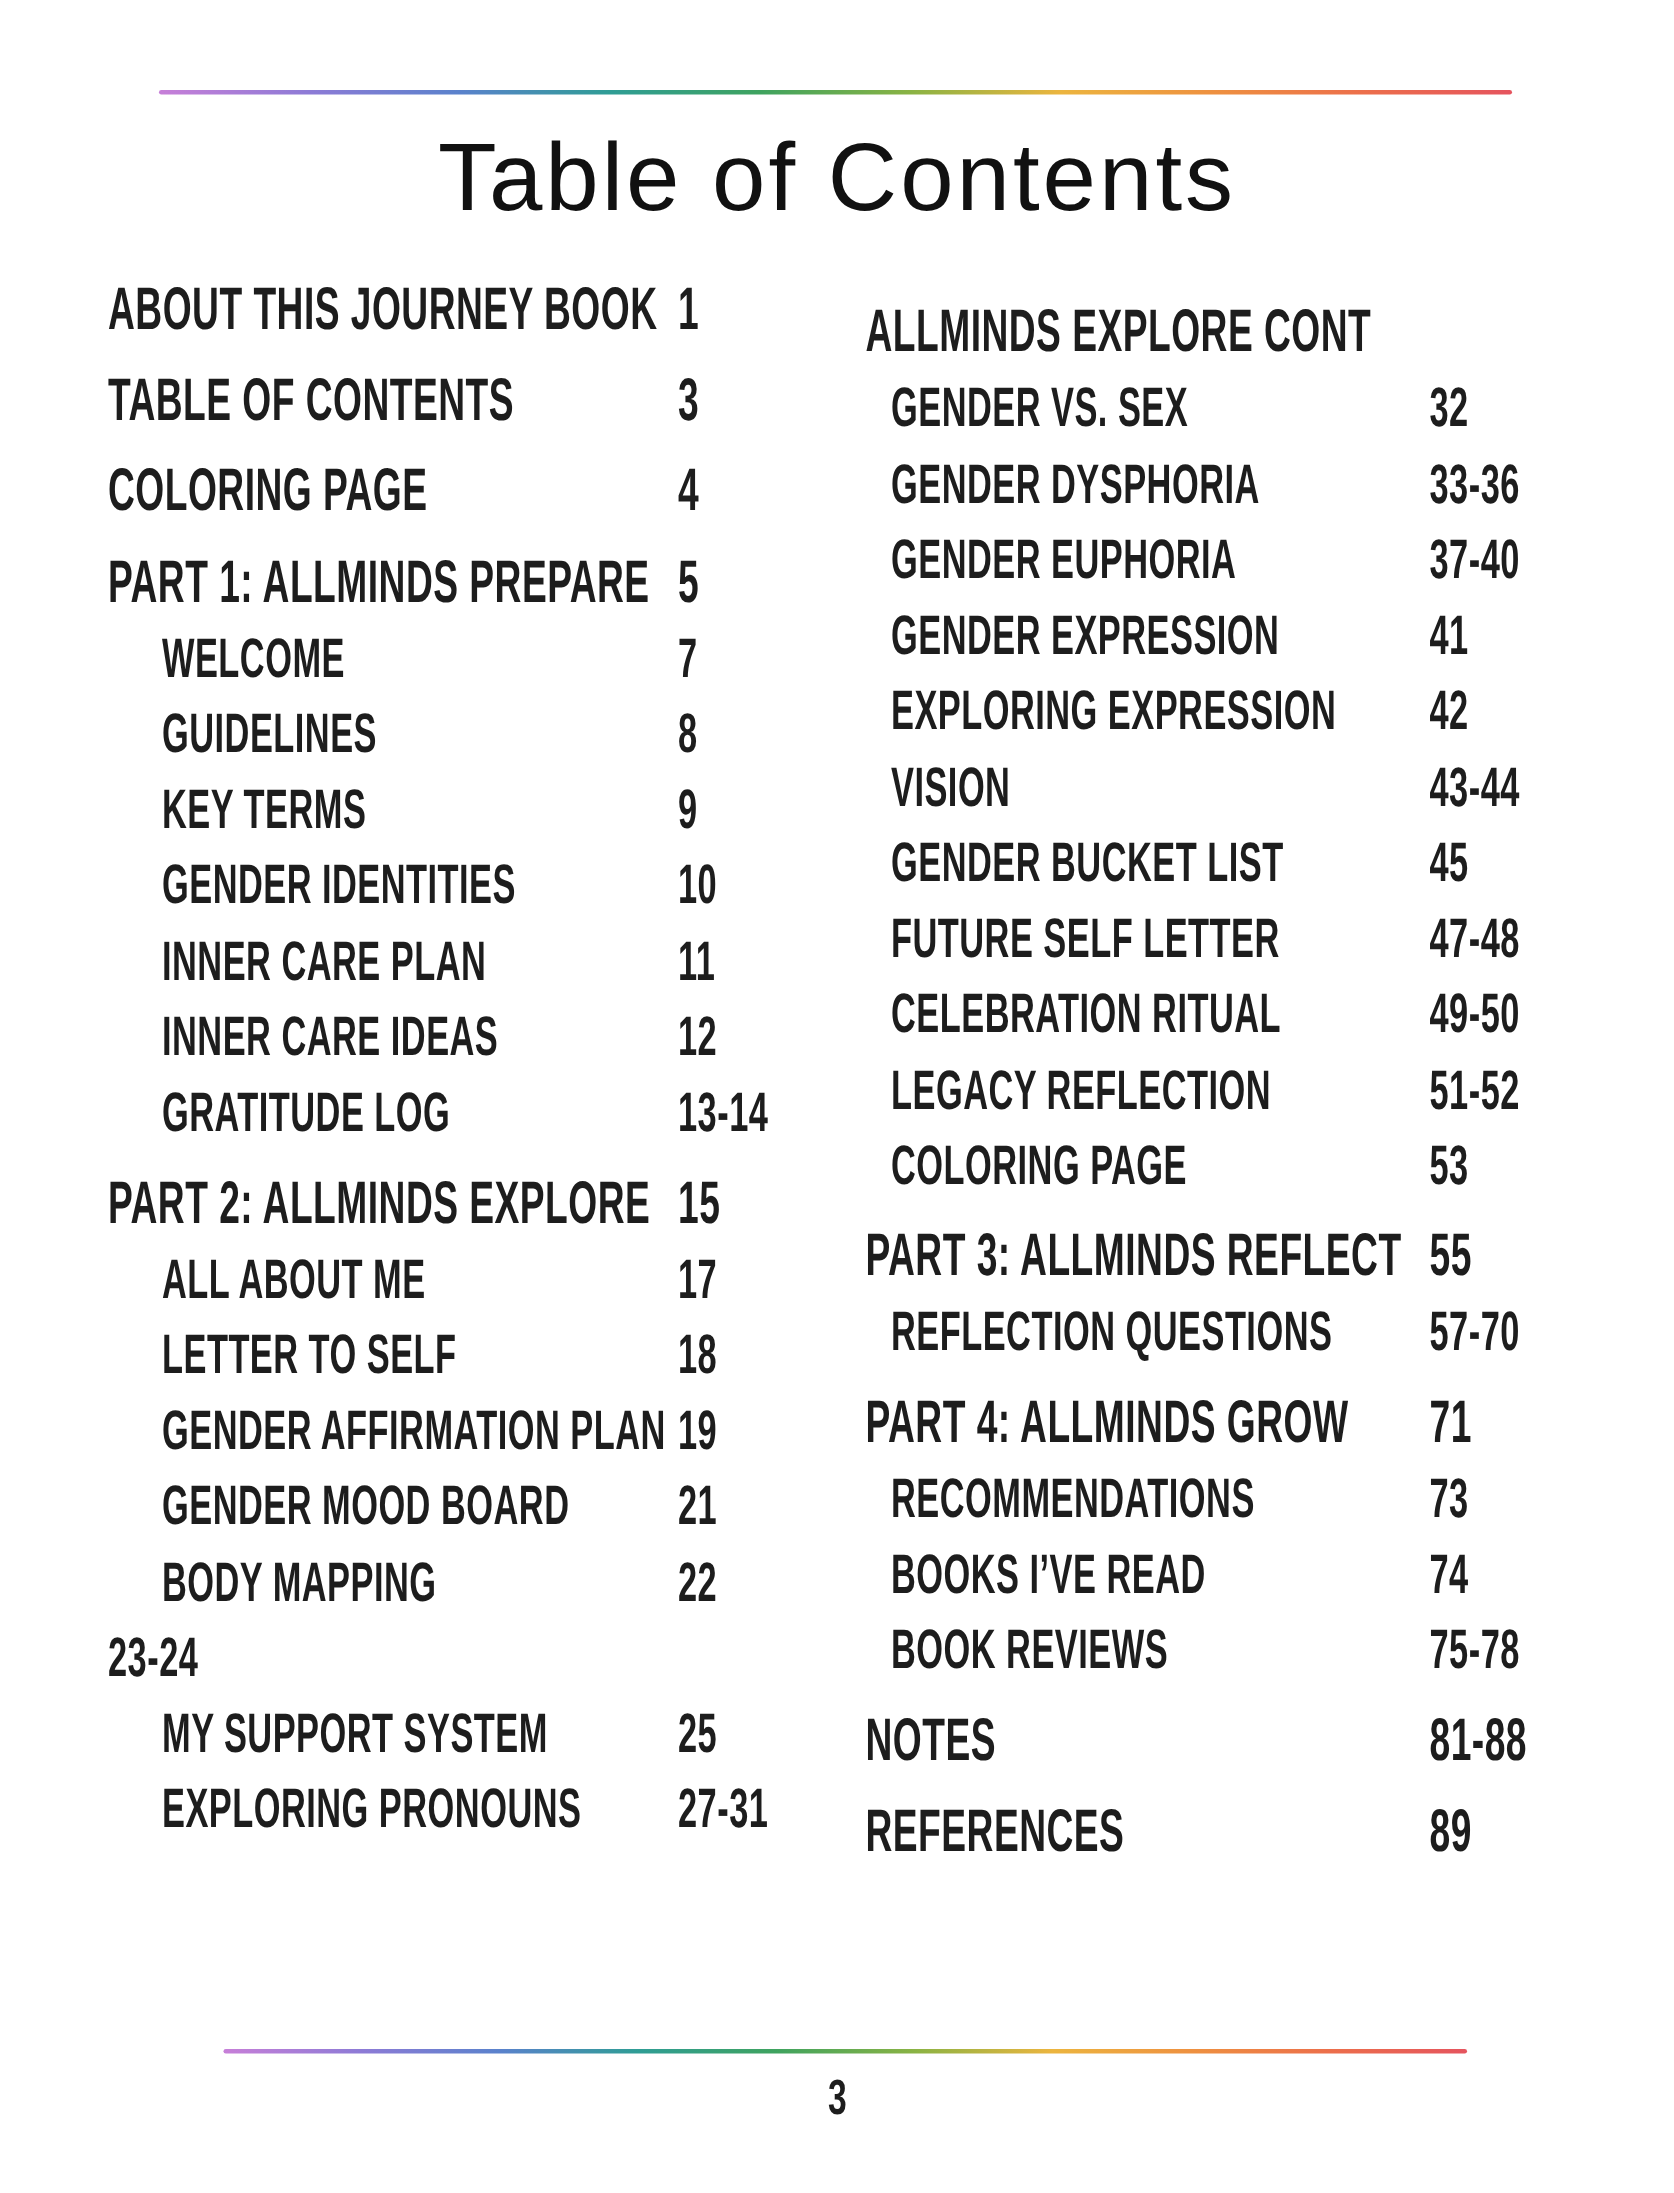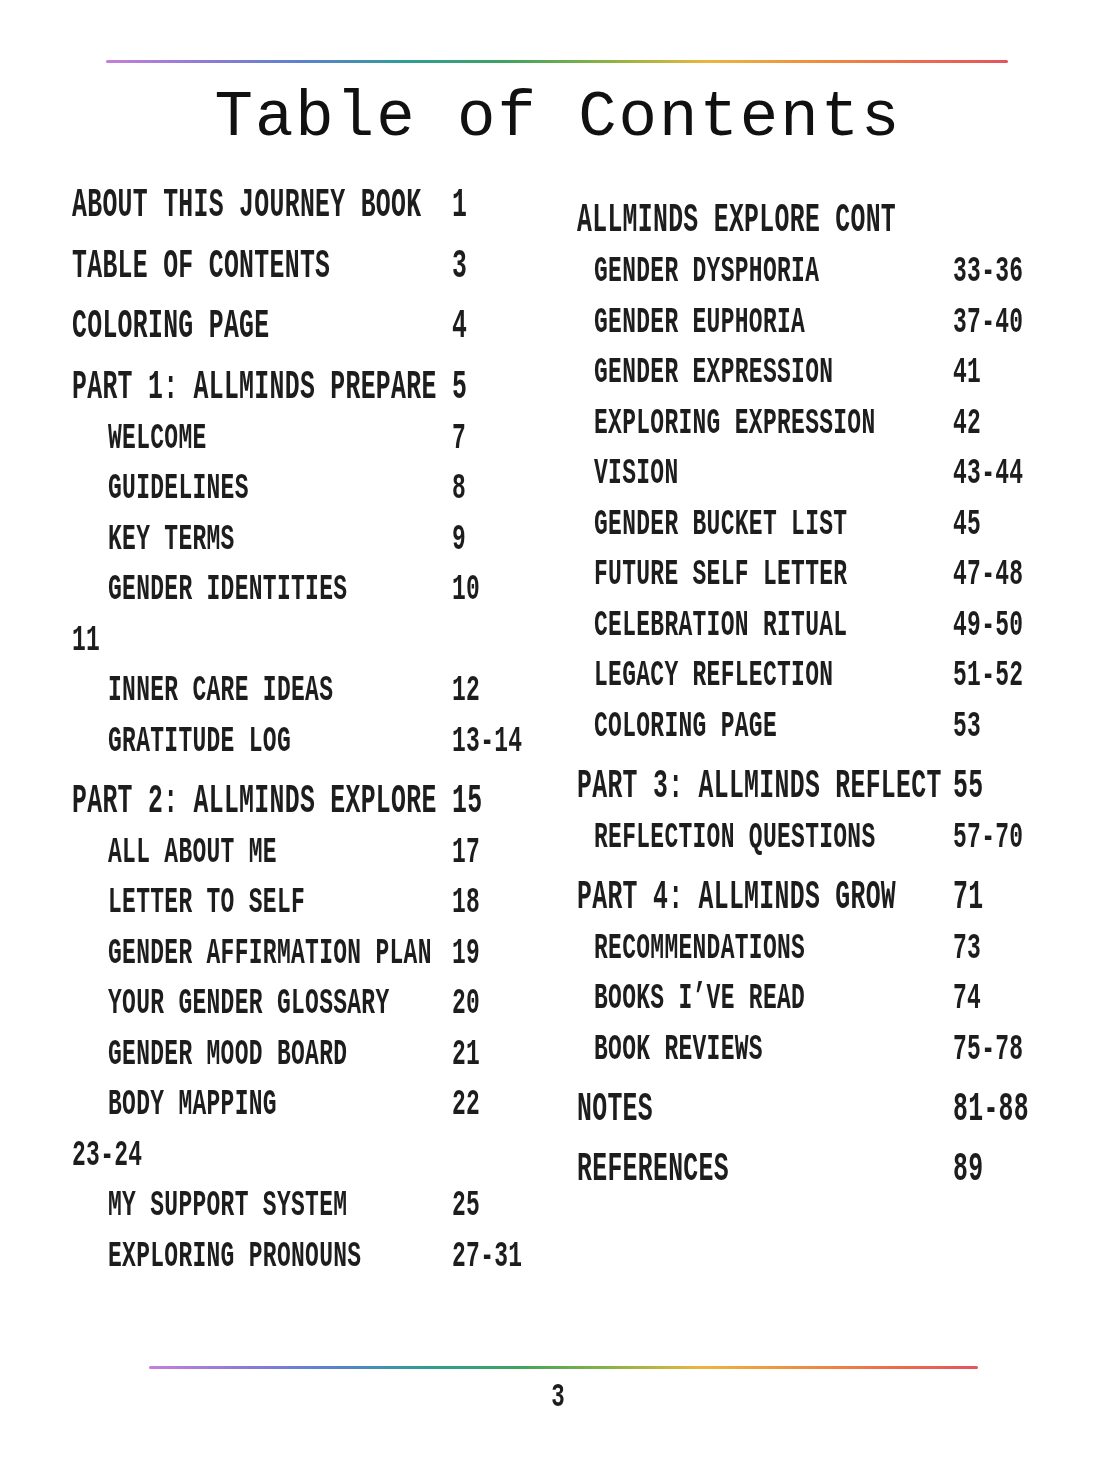--- a/index.html
+++ b/index.html
@@ -4,21 +4,21 @@
 <style>
   * { box-sizing: border-box; }
   html, body { margin: 0; padding: 0; background: #ffffff; }
   .page {
     position: relative;
     width: 1116px;
     height: 1462px;
     margin: 0 auto;
     background: #ffffff;
     overflow: hidden;
-    font-family: Liberation Mono, monospace;
+    font-family: Liberation Sans, sans-serif;
     color: #1d1d1d;
   }
 
   
   .rule { position: absolute; height: 3px; border-radius: 2px; }
   .rule-top    { left: 106px; top: 60px;  width: 902px; }
   .rule-bottom { left: 149px; top: 1366px; width: 829px; height: 2.5px; }
 
   
   .page-title {
@@ -109,20 +109,21 @@
       </div>
       <div class="toc-row level-1">
         <span class="cell label-cell"><span class="txt">KEY TERMS</span></span>
         <span class="cell page-cell"><span class="txt">9</span></span>
       </div>
       <div class="toc-row level-1">
         <span class="cell label-cell"><span class="txt">GENDER IDENTITIES</span></span>
         <span class="cell page-cell"><span class="txt">10</span></span>
       </div>
       <div class="toc-row level-1">
+        <span class="cell label-cell"><span class="txt">INNER CARE PLAN</span></span>
         <span class="cell page-cell"><span class="txt">11</span></span>
       </div>
       <div class="toc-row level-1">
         <span class="cell label-cell"><span class="txt">INNER CARE IDEAS</span></span>
         <span class="cell page-cell"><span class="txt">12</span></span>
       </div>
       <div class="toc-row level-1">
         <span class="cell label-cell"><span class="txt">GRATITUDE LOG</span></span>
         <span class="cell page-cell"><span class="txt">13-14</span></span>
       </div>
@@ -136,24 +137,20 @@
       </div>
       <div class="toc-row level-1">
         <span class="cell label-cell"><span class="txt">LETTER TO SELF</span></span>
         <span class="cell page-cell"><span class="txt">18</span></span>
       </div>
       <div class="toc-row level-1">
         <span class="cell label-cell"><span class="txt">GENDER AFFIRMATION PLAN</span></span>
         <span class="cell page-cell"><span class="txt">19</span></span>
       </div>
       <div class="toc-row level-1">
-        <span class="cell label-cell"><span class="txt">YOUR GENDER GLOSSARY</span></span>
-        <span class="cell page-cell"><span class="txt">20</span></span>
-      </div>
-      <div class="toc-row level-1">
         <span class="cell label-cell"><span class="txt">GENDER MOOD BOARD</span></span>
         <span class="cell page-cell"><span class="txt">21</span></span>
       </div>
       <div class="toc-row level-1">
         <span class="cell label-cell"><span class="txt">BODY MAPPING</span></span>
         <span class="cell page-cell"><span class="txt">22</span></span>
       </div>
       <div class="toc-row level-1">
         <span class="cell page-cell"><span class="txt">23-24</span></span>
       </div>
@@ -164,20 +161,24 @@
       <div class="toc-row level-1">
         <span class="cell label-cell"><span class="txt">EXPLORING PRONOUNS</span></span>
         <span class="cell page-cell"><span class="txt">27-31</span></span>
       </div>
     </div>
 
   <div class="toc-col toc-col-right">
       <div class="toc-row level-0">
         <span class="cell label-cell"><span class="txt">ALLMINDS EXPLORE CONT</span></span>
         <span class="cell page-cell"></span>
+      </div>
+      <div class="toc-row level-1">
+        <span class="cell label-cell"><span class="txt">GENDER VS. SEX</span></span>
+        <span class="cell page-cell"><span class="txt">32</span></span>
       </div>
       <div class="toc-row level-1">
         <span class="cell label-cell"><span class="txt">GENDER DYSPHORIA</span></span>
         <span class="cell page-cell"><span class="txt">33-36</span></span>
       </div>
       <div class="toc-row level-1">
         <span class="cell label-cell"><span class="txt">GENDER EUPHORIA</span></span>
         <span class="cell page-cell"><span class="txt">37-40</span></span>
       </div>
       <div class="toc-row level-1">

